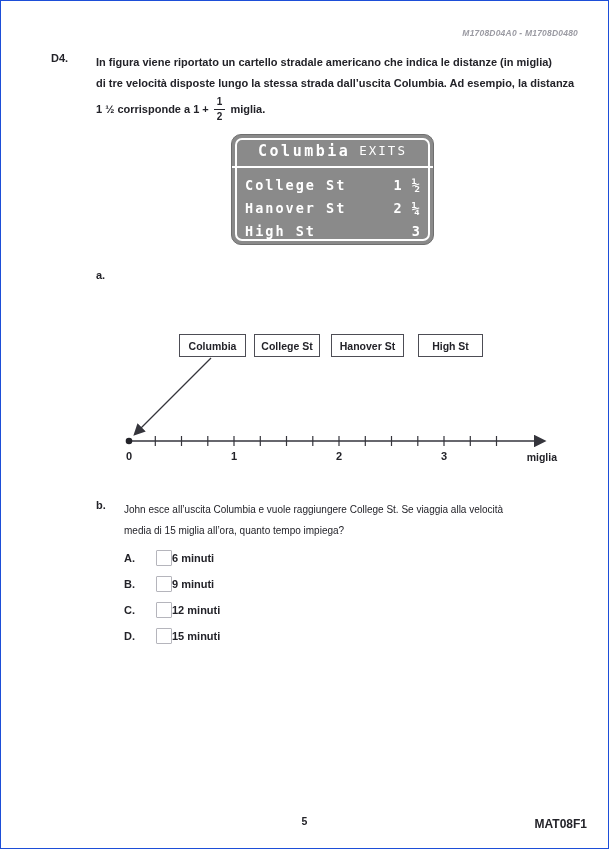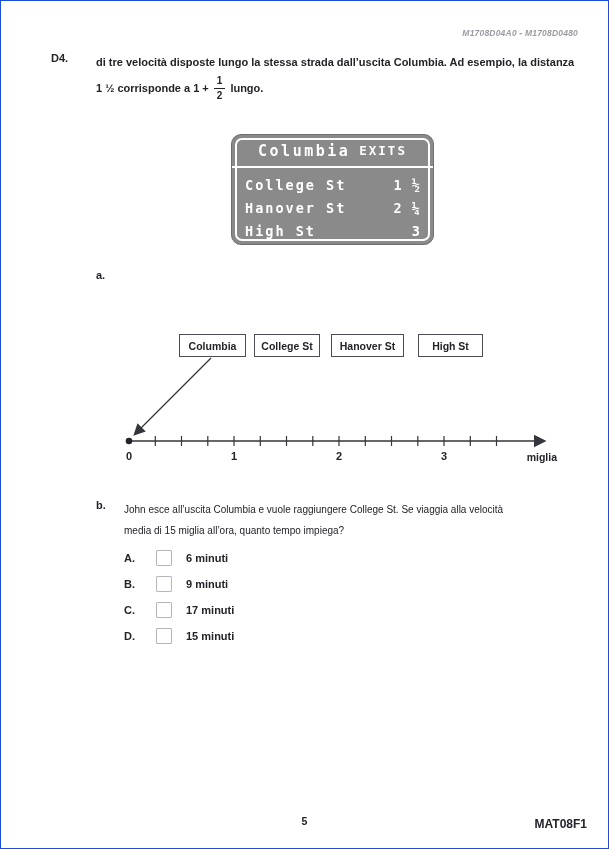--- a/index.html
+++ b/index.html
@@ -36,21 +36,21 @@
   }
   .sign-inner-border {
     position: absolute; left: 3px; right: 3px; top: 3px; bottom: 3px;
     border: 2px solid #ffffff; border-radius: 7px; pointer-events: none;
   }
   .sign-header {
     position: absolute; left: 0; right: 0; top: 0; height: 31px;
     display: flex; align-items: center; justify-content: center; gap: 9px;
   }
   .sign-title  { font-size: 15px; font-weight: bold; letter-spacing: 2.5px; }
-  .sign-exits  { font-size: 12.5px; font-weight: bold; letter-spacing: 2px; }
+  .sign-exits  { font-size: 12.5px; font-weight: normal; letter-spacing: 2px; }
   .sign-separator { position: absolute; left: 0; right: 0; top: 31px; height: 2px; background: #ffffff; }
   .sign-body { position: absolute; left: 13px; right: 12px; top: 38px; }
   .sign-row { display: flex; justify-content: space-between; height: 23px; align-items: center; }
   .sign-row .name  { font-size: 13.5px; font-weight: bold; letter-spacing: 2px; }
   .sign-row .value { font-size: 13.5px; font-weight: bold; letter-spacing: 1px; }
 
   
   .part-a-label { position: absolute; left: 95px; top: 268px; font-size: 11px; font-weight: bold; }
   .part-a-text  { position: absolute; left: 123px; top: 268px; width: 455px; font-size: 11px; font-weight: bold; line-height: 20px; }
 
@@ -74,43 +74,44 @@
   .part-b-text  { position: absolute; left: 123px; top: 498px; width: 460px; font-size: 10px; font-weight: normal; line-height: 21px; }
 
   .options { position: absolute; left: 123px; top: 549px; }
   .option-row { display: flex; align-items: center; height: 16px; margin-bottom: 10px; }
   .option-letter { width: 22px; font-size: 11px; font-weight: bold; }
   .option-checkbox {
     width: 16px; height: 16px; margin-left: 10px;
     border: 1.2px solid #b5b5bc; box-sizing: border-box; background: #ffffff;
     border-radius: 1px;
   }
-  .option-text { margin-left: 14px; font-size: 11px; font-weight: bold; }
+  .option-text { font-size: 11px; font-weight: bold; }
 
   
   .page-number { position: absolute; left: 0; right: 0; top: 814px; text-align: center; font-size: 10.5px; font-weight: bold; }
   .footer-code { position: absolute; right: 21px; top: 816px; font-size: 12px; font-weight: bold; }
 </style>
 </head>
 <body>
 
 <div class="page">
 
   <div class="doc-code">M1708D04A0 - M1708D0480</div>
 
   <div class="q-number">D4.</div>
   <div class="q-text">
+    <div>In figura viene riportato un cartello stradale americano che indica le distanze (in miglia)</div>
     <div>di tre velocità disposte lungo la stessa strada dall’uscita Columbia. Ad esempio, la distanza</div>
     <div class="q-line3">
       <span>1 ½ corrisponde a 1 +</span>
       <span class="frac">
         <span class="num">1</span>
         <span class="den">2</span>
       </span>
-      <span>lungo.</span>
+      <span>miglia.</span>
     </div>
   </div>
 
   <div class="sign">
     <div class="sign-inner-border"></div>
     <div class="sign-header">
       <span class="sign-title">Columbia</span>
       <span class="sign-exits">EXITS</span>
     </div>
     <div class="sign-separator"></div>
@@ -186,21 +187,21 @@
       <span class="option-text">6 minuti</span>
     </div>
     <div class="option-row">
       <span class="option-letter">B.</span>
       <span class="option-checkbox"></span>
       <span class="option-text">9 minuti</span>
     </div>
     <div class="option-row">
       <span class="option-letter">C.</span>
       <span class="option-checkbox"></span>
-      <span class="option-text">17 minuti</span>
+      <span class="option-text">12 minuti</span>
     </div>
     <div class="option-row">
       <span class="option-letter">D.</span>
       <span class="option-checkbox"></span>
       <span class="option-text">15 minuti</span>
     </div>
   </div>
 
   <div class="page-number">5</div>
   <div class="footer-code">MAT08F1</div>

